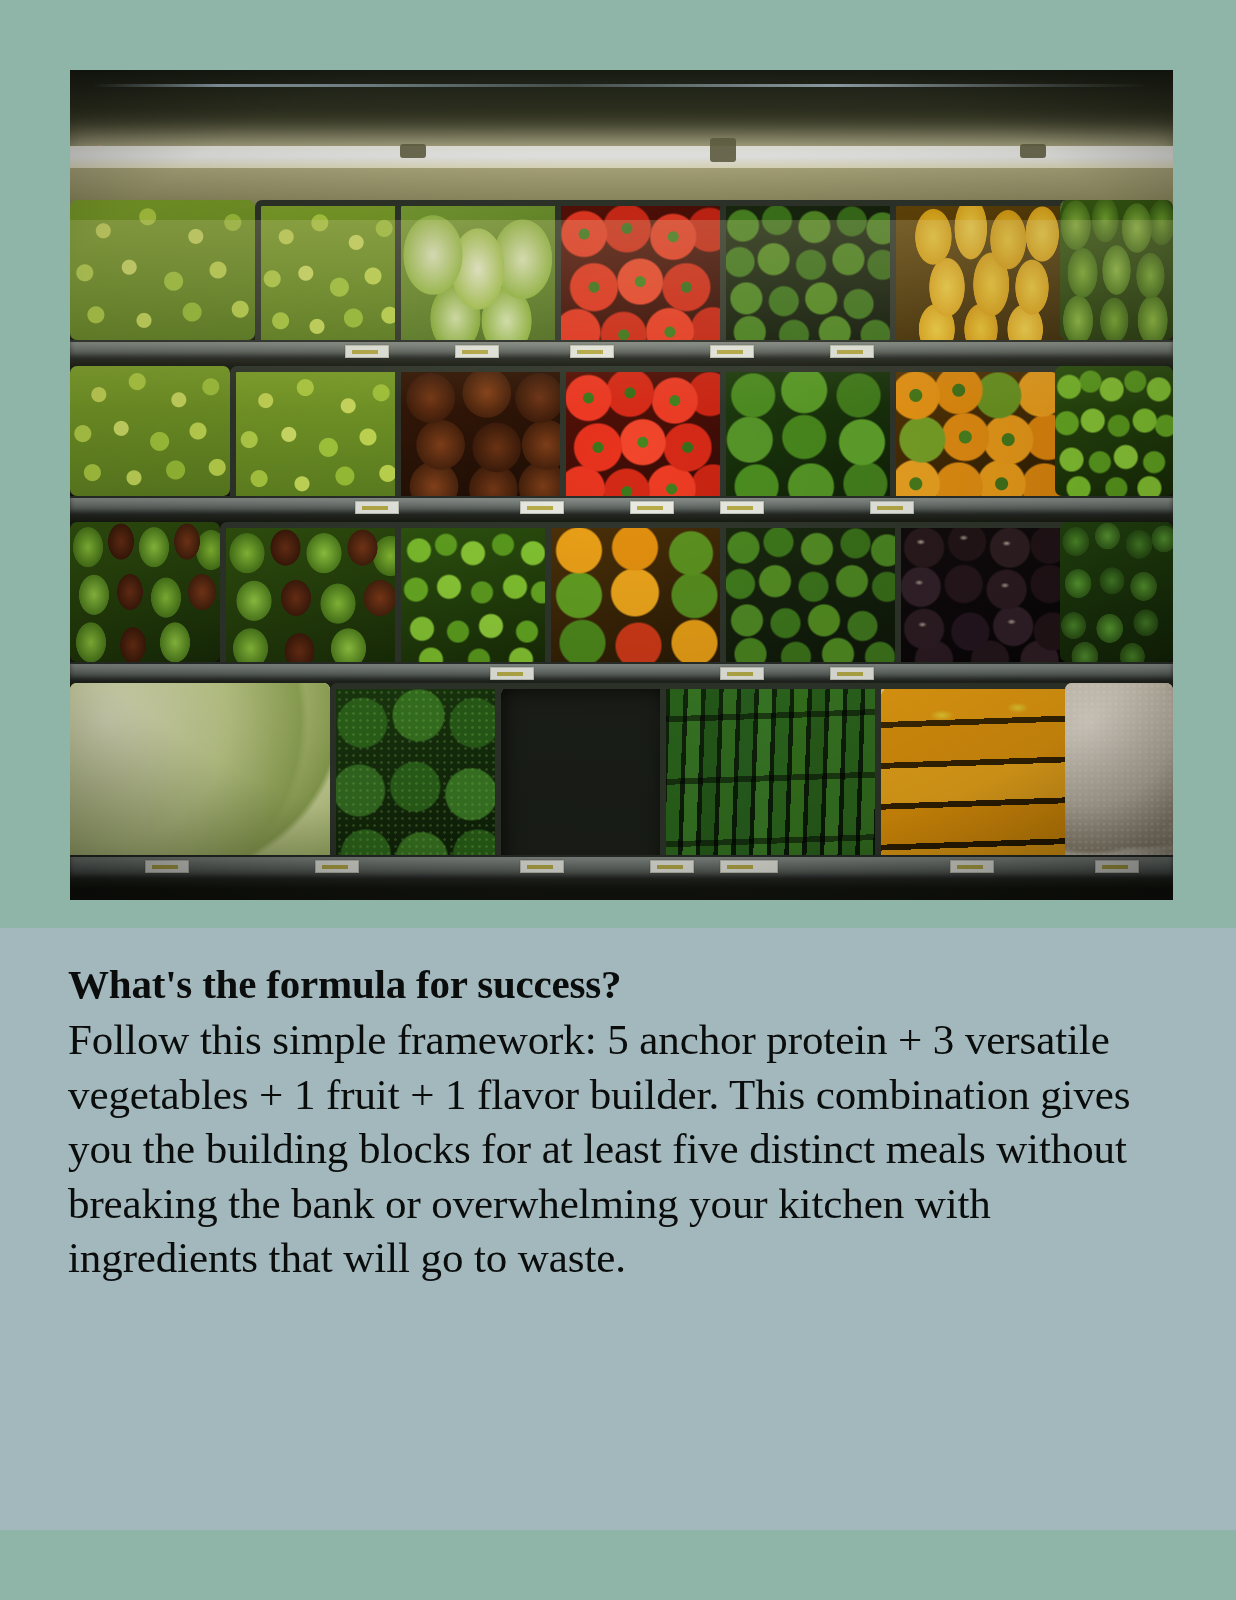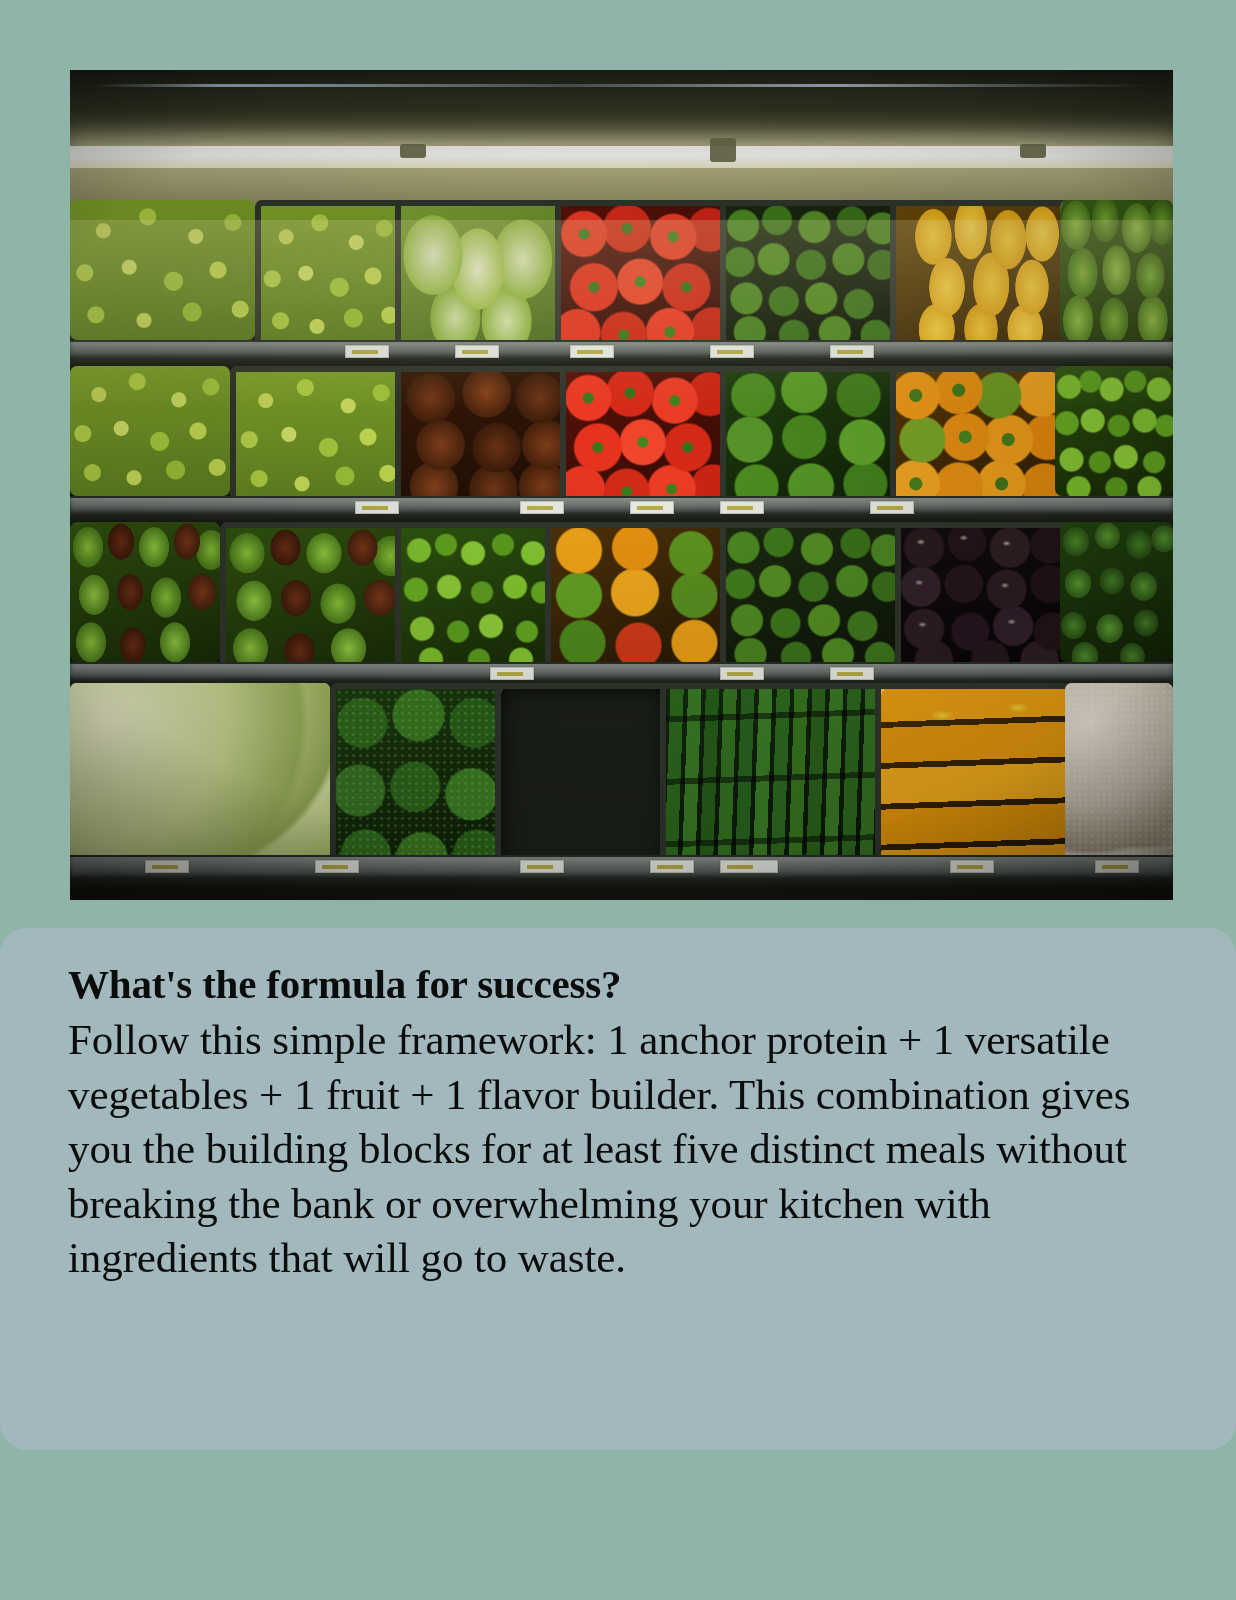--- a/index.html
+++ b/index.html
@@ -13,23 +13,22 @@
   .page{position:relative;width:1236px;height:1600px;}
 
   
   .top-band{
     position:absolute;left:0;top:0;width:1236px;height:928px;
     background:#8fb5a8;
   }
 
   
   .text-panel{
-    position:absolute;left:0;top:928px;width:1236px;height:522px;
+    position:absolute;left:0;top:928px;width:1236px;height:602px;
     background:#a3b8bd;
-    border-radius:27px;
   }
   .bottom-band{
     position:absolute;left:0;top:1530px;width:1236px;height:70px;
     background:#8fb5a8;
   }
 
   .copy{
     position:absolute;left:68px;top:36px;width:1090px;
     color:#0b0d0c;
   }
@@ -655,18 +654,18 @@
         </div>
     </div>
 
     <div class="toplight"></div>
     <div class="vignette"></div>
   </div>
 
   <div class="text-panel">
     <div class="copy">
       <h1 class="headline">What's the formula for success?</h1>
-      <p class="body-copy">Follow this simple framework: 1 anchor protein + 1 versatile vegetables + 1 fruit + 1 flavor builder. This combination gives you the building blocks for at least five distinct meals without breaking the bank or overwhelming your kitchen with ingredients that will go to waste.</p>
+      <p class="body-copy">Follow this simple framework: 5 anchor protein + 3 versatile vegetables + 1 fruit + 1 flavor builder. This combination gives you the building blocks for at least five distinct meals without breaking the bank or overwhelming your kitchen with ingredients that will go to waste.</p>
     </div>
   </div>
 
   <div class="bottom-band"></div>
 </div>
 
 </body></html>

